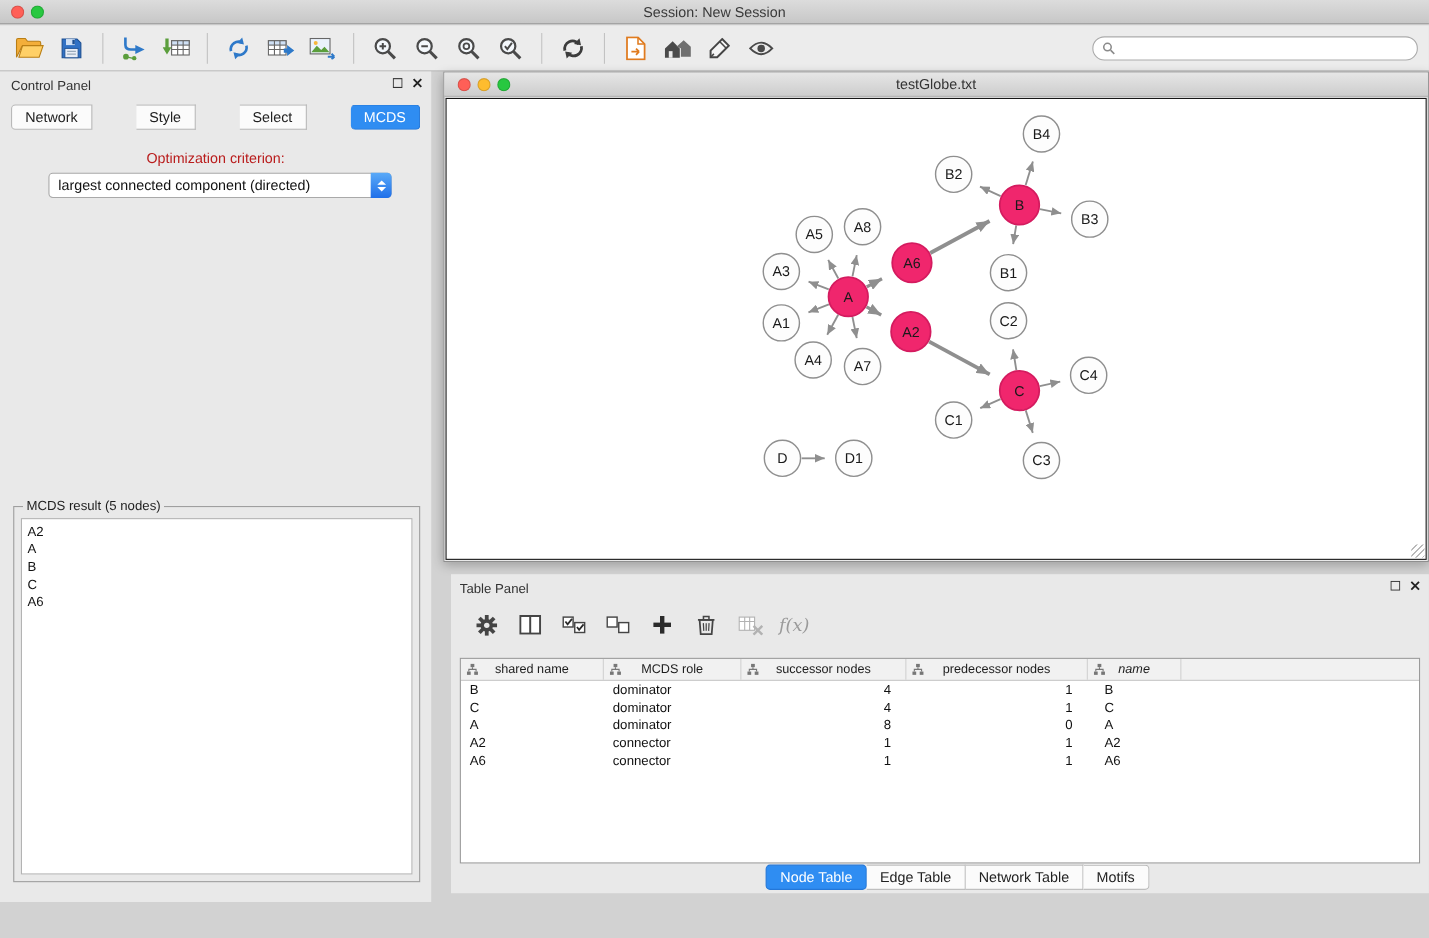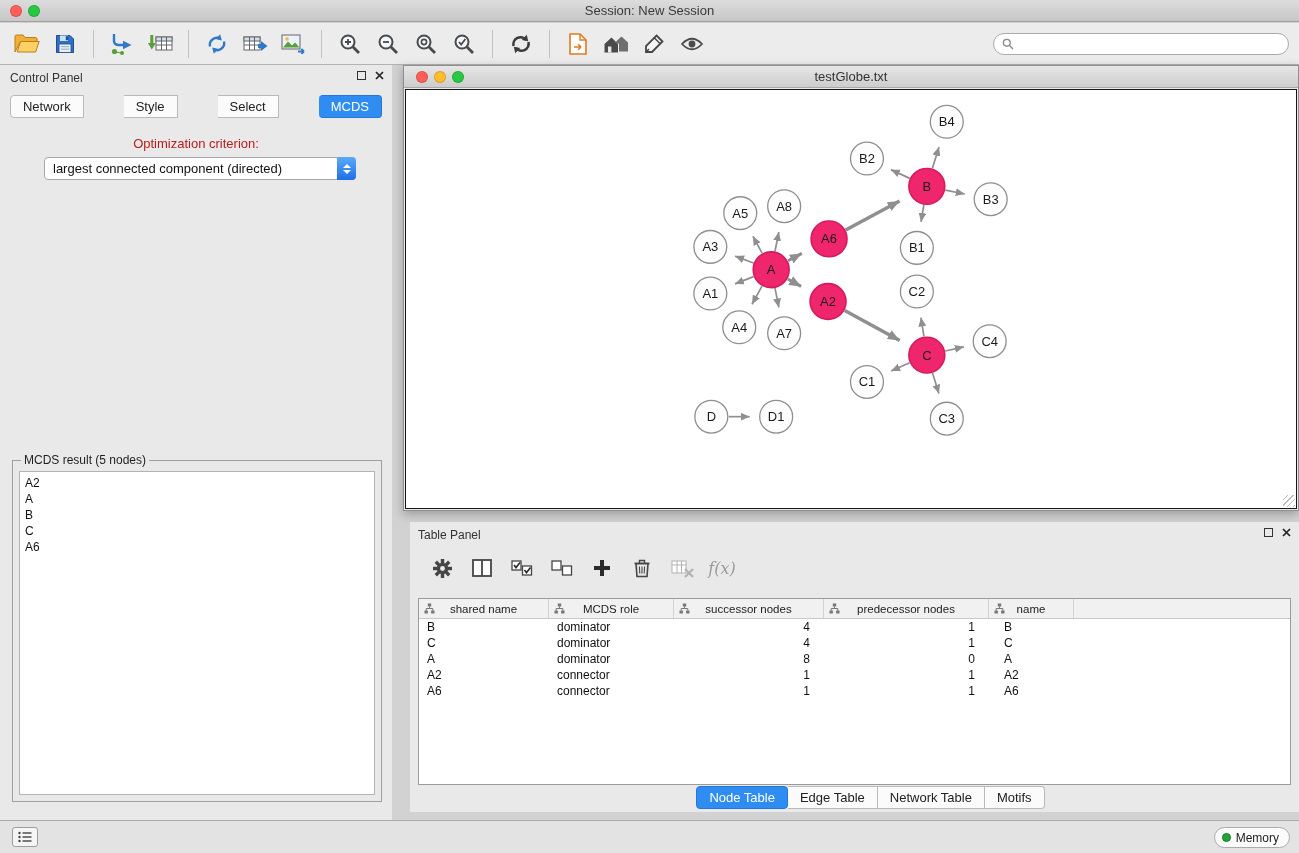--- a/index.html
+++ b/index.html
@@ -578,21 +578,21 @@
             <span class="hier icon">
               <svg width="11" height="11" viewBox="0 0 11 11">
                 <rect x="3.8" y="0.5" width="3.4" height="3" fill="#777"></rect>
                 <rect x="0.5" y="7.5" width="3.4" height="3" fill="#777"></rect>
                 <rect x="7.1" y="7.5" width="3.4" height="3" fill="#777"></rect>
                 <path d="M5.5 3.5 V5.5 M2.2 7.5 V5.5 H8.8 V7.5" stroke="#777" fill="none"></path>
               </svg>
             </span>
             <span>predecessor nodes</span>
           </div>
-          <div class="th" style="width: 85px;">
+          <div class="th" style="width: 85px; font-style: italic;">
             <span class="hier icon">
               <svg width="11" height="11" viewBox="0 0 11 11">
                 <rect x="3.8" y="0.5" width="3.4" height="3" fill="#777"></rect>
                 <rect x="0.5" y="7.5" width="3.4" height="3" fill="#777"></rect>
                 <rect x="7.1" y="7.5" width="3.4" height="3" fill="#777"></rect>
                 <path d="M5.5 3.5 V5.5 M2.2 7.5 V5.5 H8.8 V7.5" stroke="#777" fill="none"></path>
               </svg>
             </span>
             <span>name</span>
           </div>
@@ -637,32 +637,14 @@
         </div>
     </div>
     <div class="seg-tabs tp-tabs" style="position:absolute;">
       <div class="seg-tab active">Node Table</div>
       <div class="seg-tab">Edge Table</div>
       <div class="seg-tab">Network Table</div>
       <div class="seg-tab">Motifs</div>
     </div>
   </div>
 
-  <div class="statusbar">
-    <div class="sb-btn">
-      <span class="icon">
-          <svg width="14" height="12" viewBox="0 0 14 12">
-            <circle cx="1.5" cy="2" r="1.2" fill="#444"></circle>
-            <circle cx="1.5" cy="6" r="1.2" fill="#444"></circle>
-            <circle cx="1.5" cy="10" r="1.2" fill="#444"></circle>
-            <line x1="4.5" y1="2" x2="13.5" y2="2" stroke="#444" stroke-width="1.4"></line>
-            <line x1="4.5" y1="6" x2="13.5" y2="6" stroke="#444" stroke-width="1.4"></line>
-            <line x1="4.5" y1="10" x2="13.5" y2="10" stroke="#444" stroke-width="1.4"></line>
-          </svg>
-        </span>
-    </div>
-    <div class="memory">
-      <span class="dot"></span>
-      <span>Memory</span>
-    </div>
-  </div>
 
 </div>
 
 </body></html>

